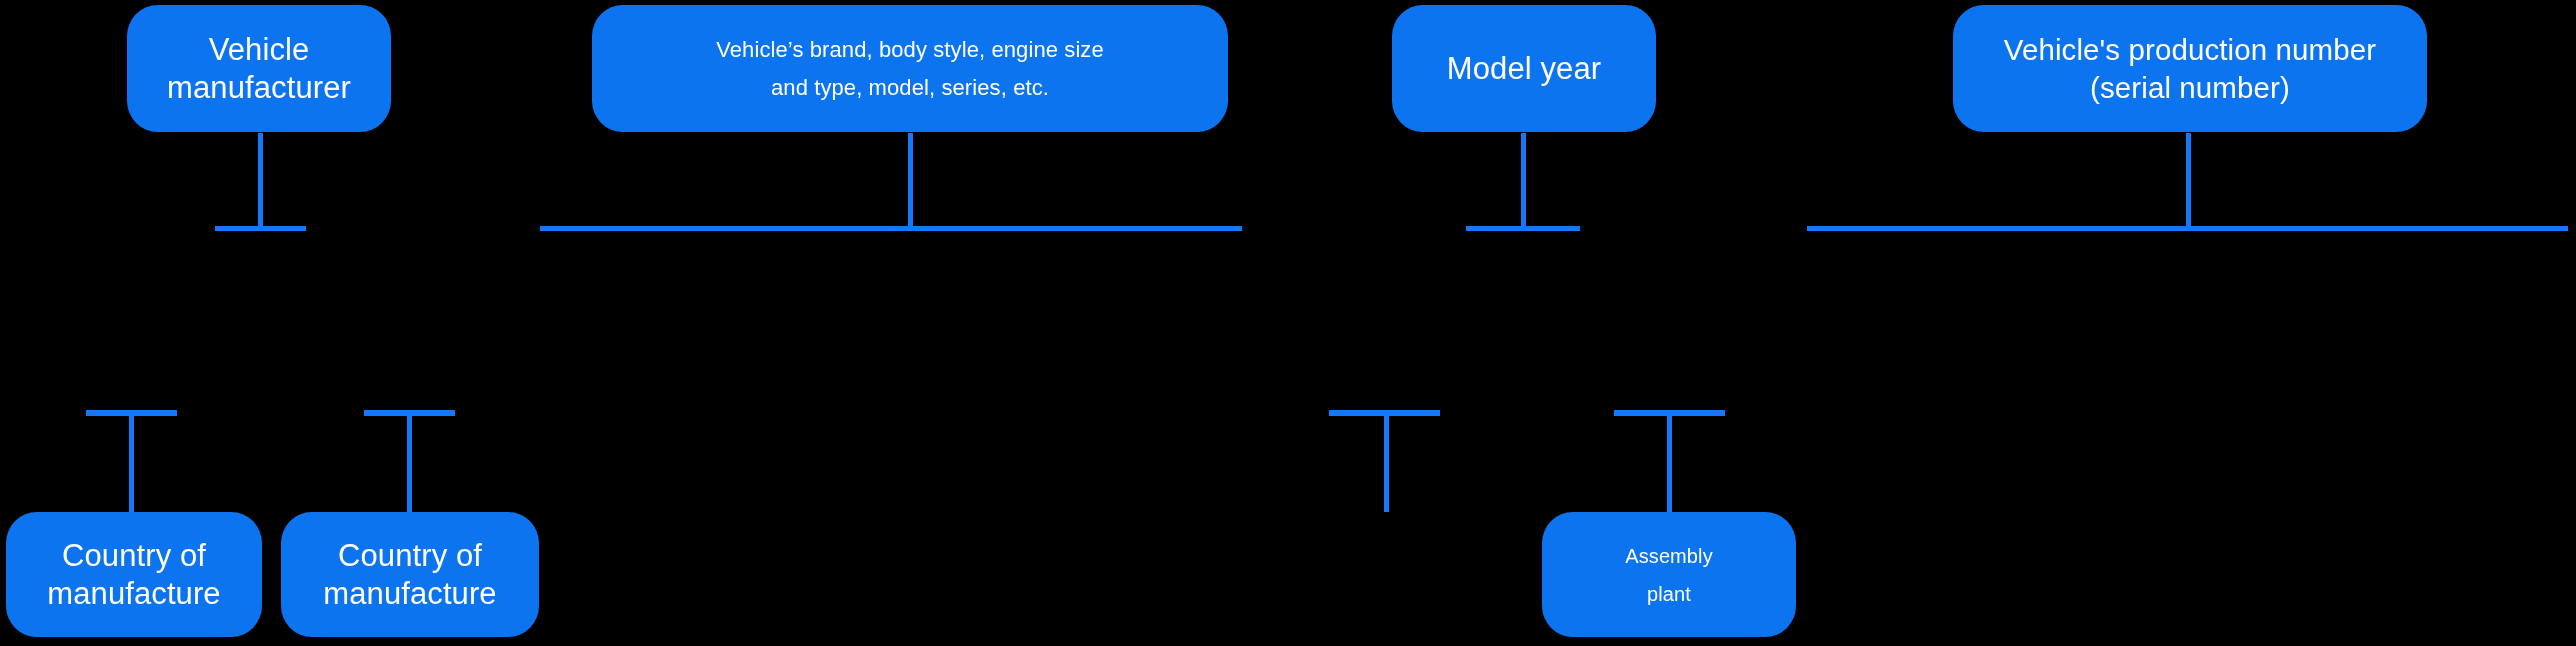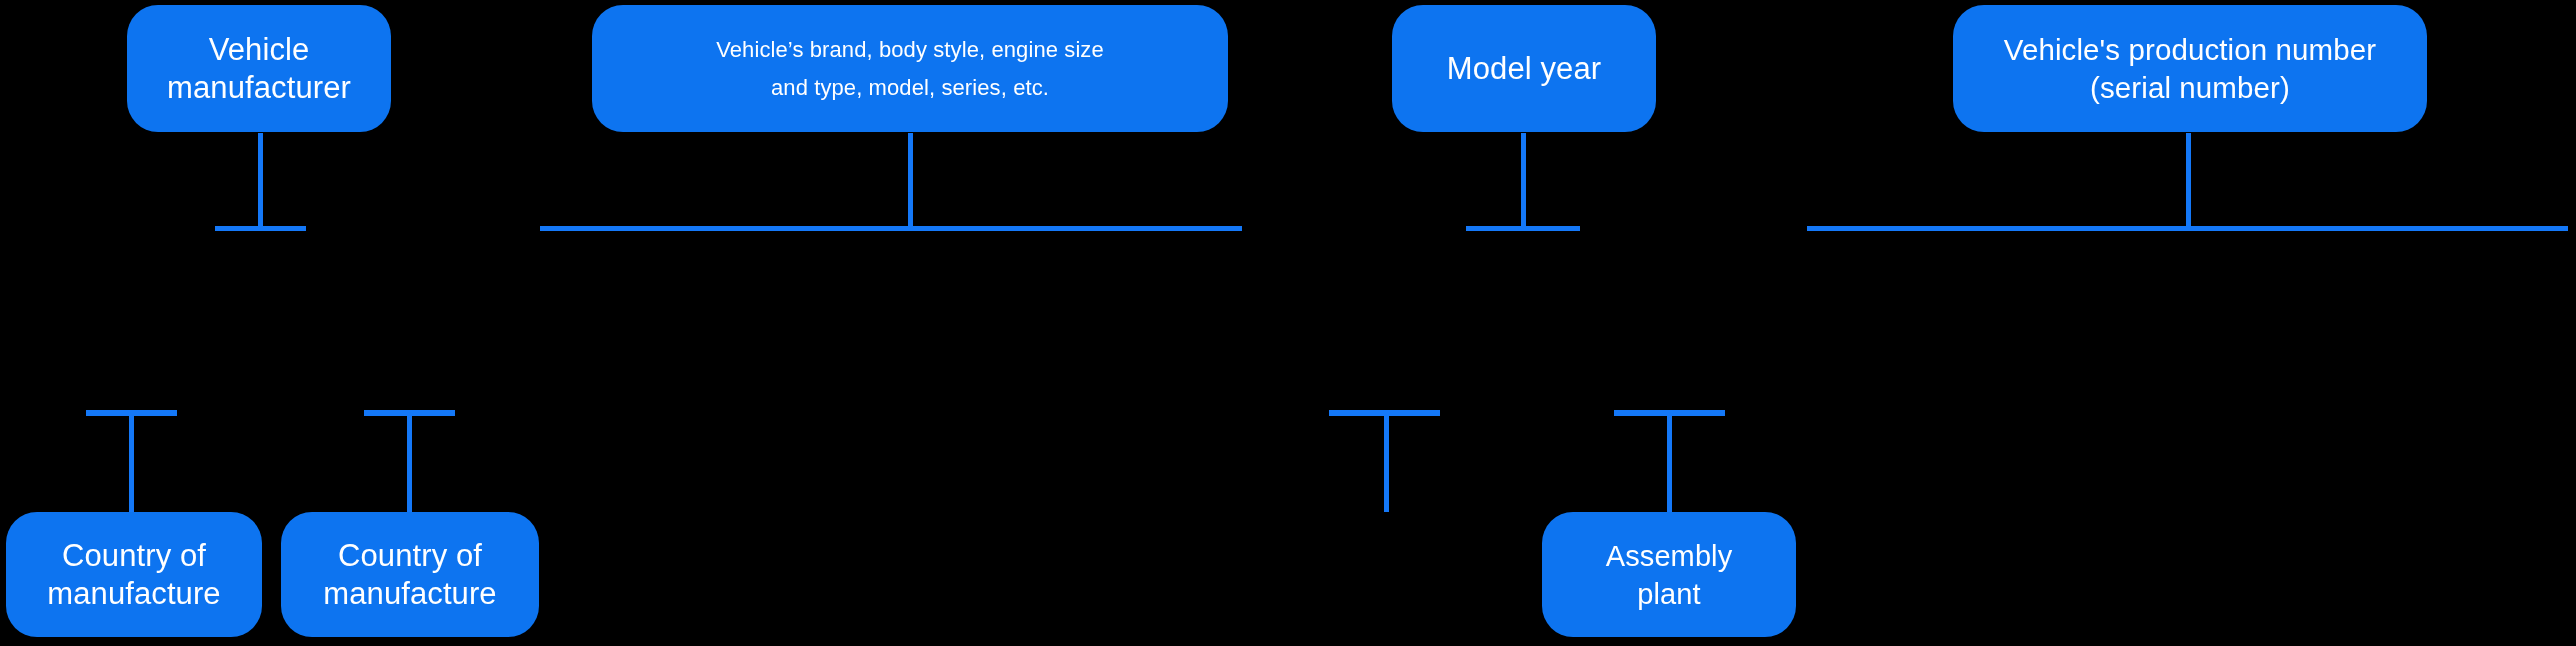--- a/index.html
+++ b/index.html
@@ -69,18 +69,18 @@
       <span class="label">Model year</span>
     </div>
     <div class="box" style="left: 6px; top: 512px; width: 256px; height: 125px; font-size: 31px;">
       <span class="label">Country of
 manufacture</span>
     </div>
     <div class="box" style="left: 281px; top: 512px; width: 258px; height: 125px; font-size: 31px;">
       <span class="label">Country of
 manufacture</span>
     </div>
-    <div class="box" style="left: 1542px; top: 512px; width: 254px; height: 125px; font-size: 29px;">
+    <div class="box" style="left: 1542px; top: 512px; width: 254px; height: 125px; font-size: 20px;">
       <span class="label">Assembly
 plant</span>
     </div>
   </div>
 
 
 </body></html>

